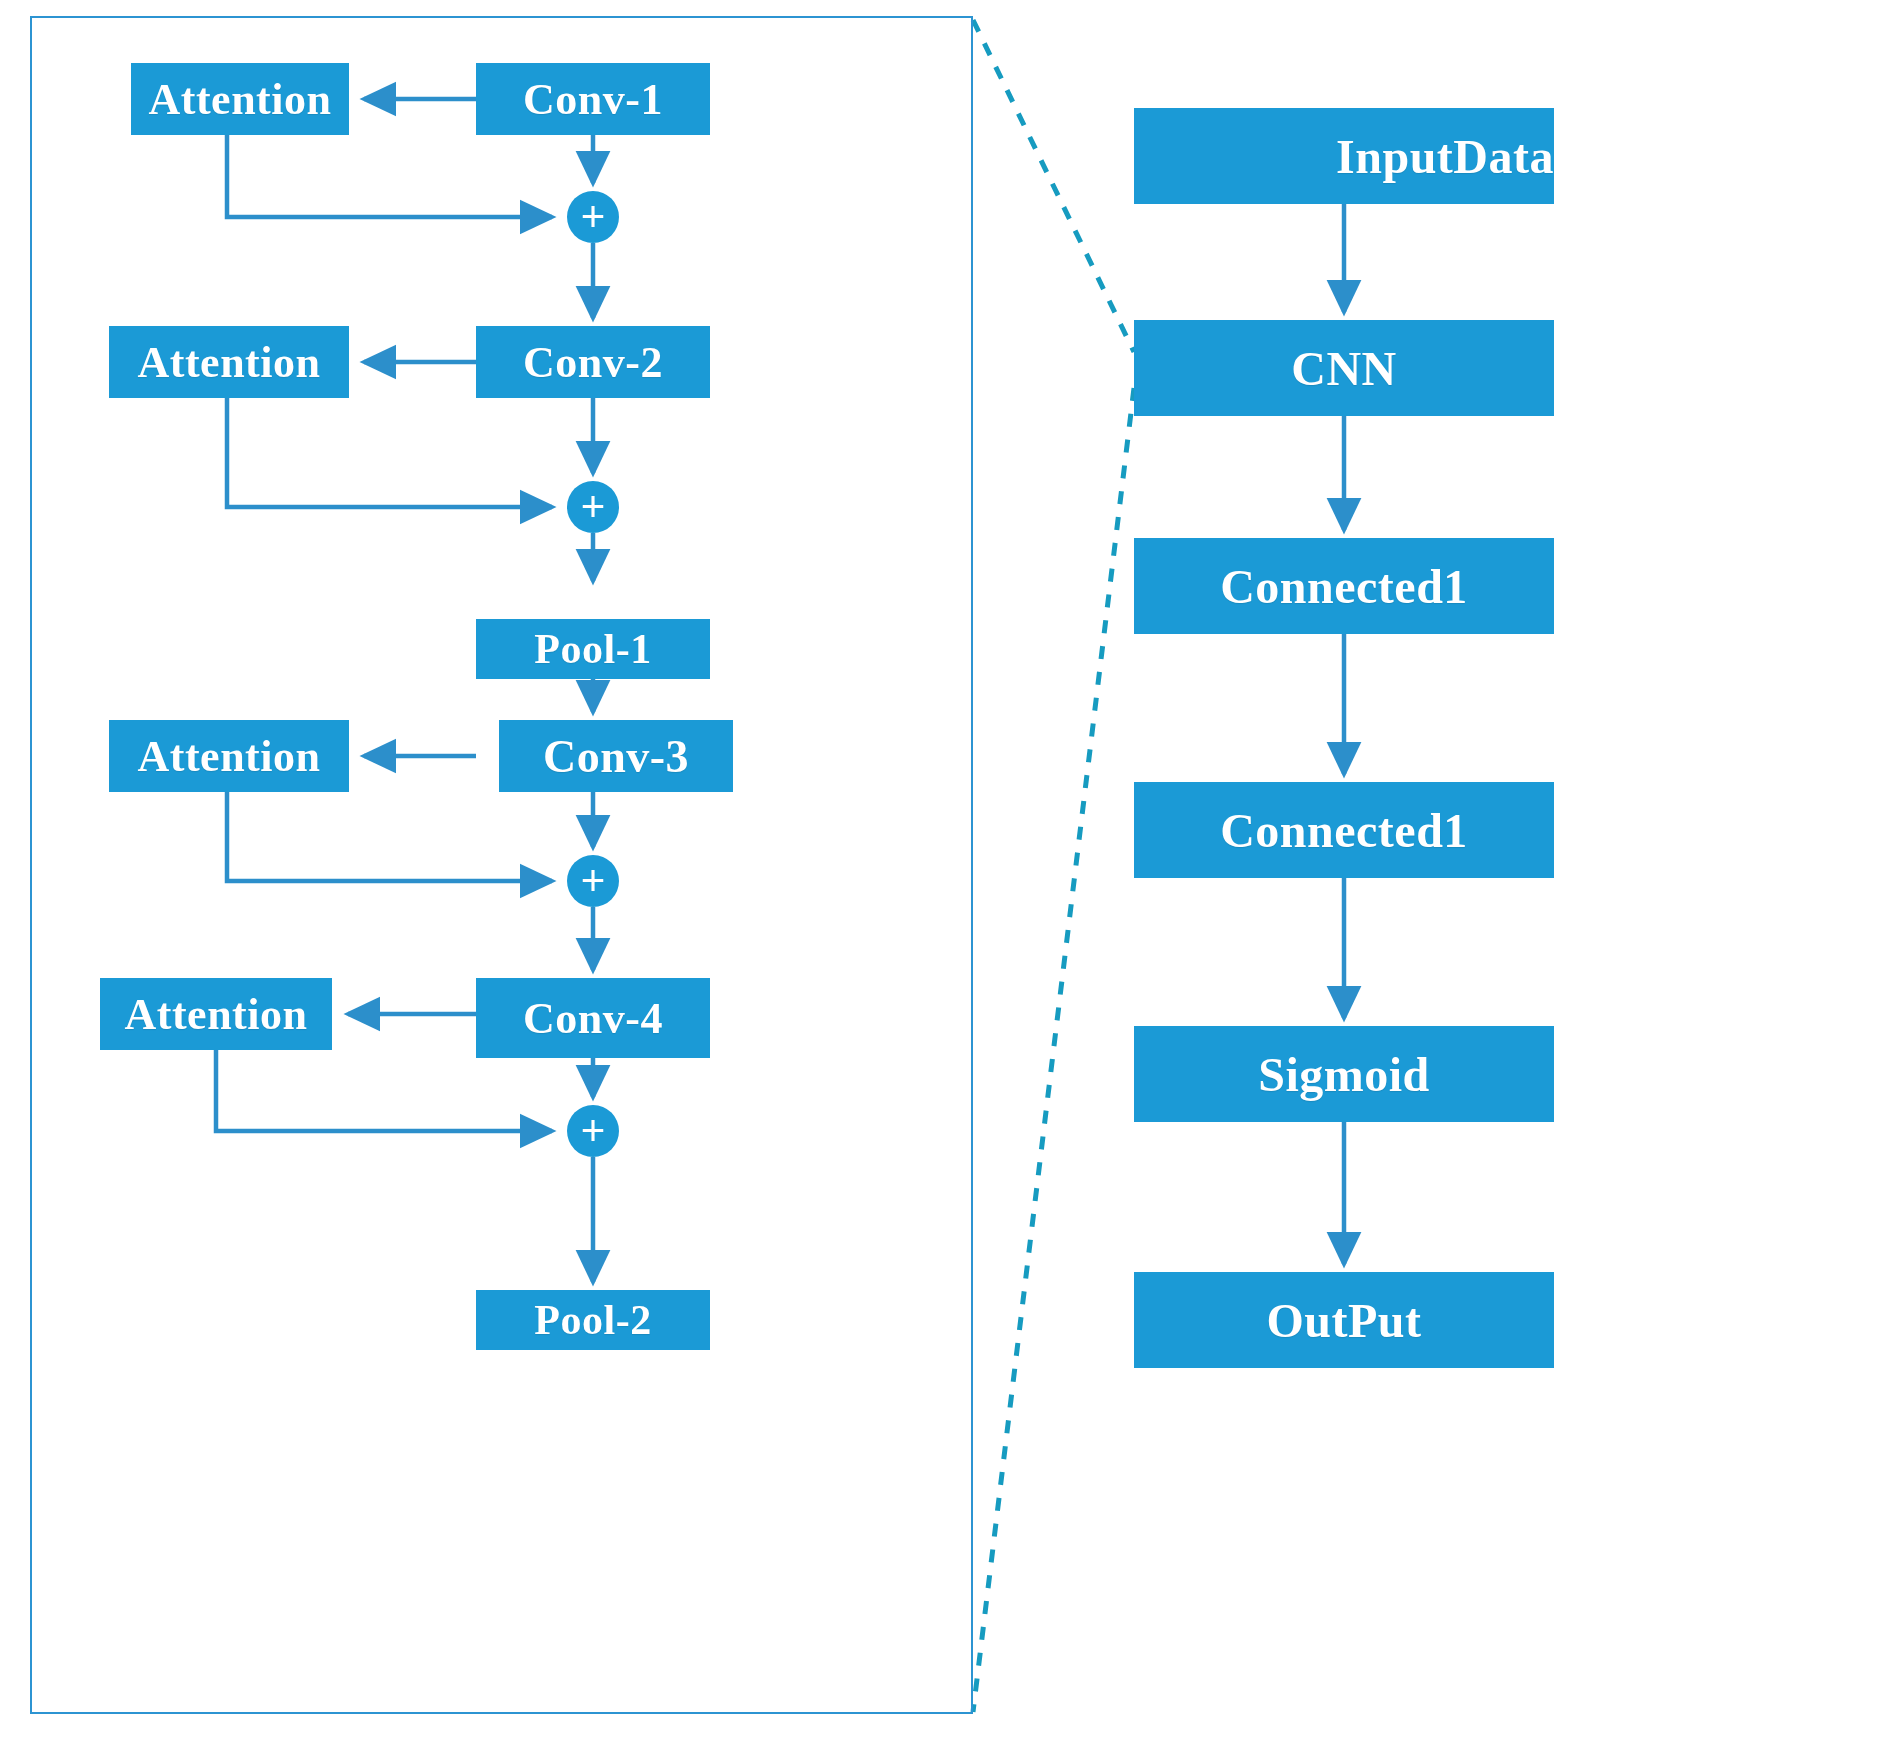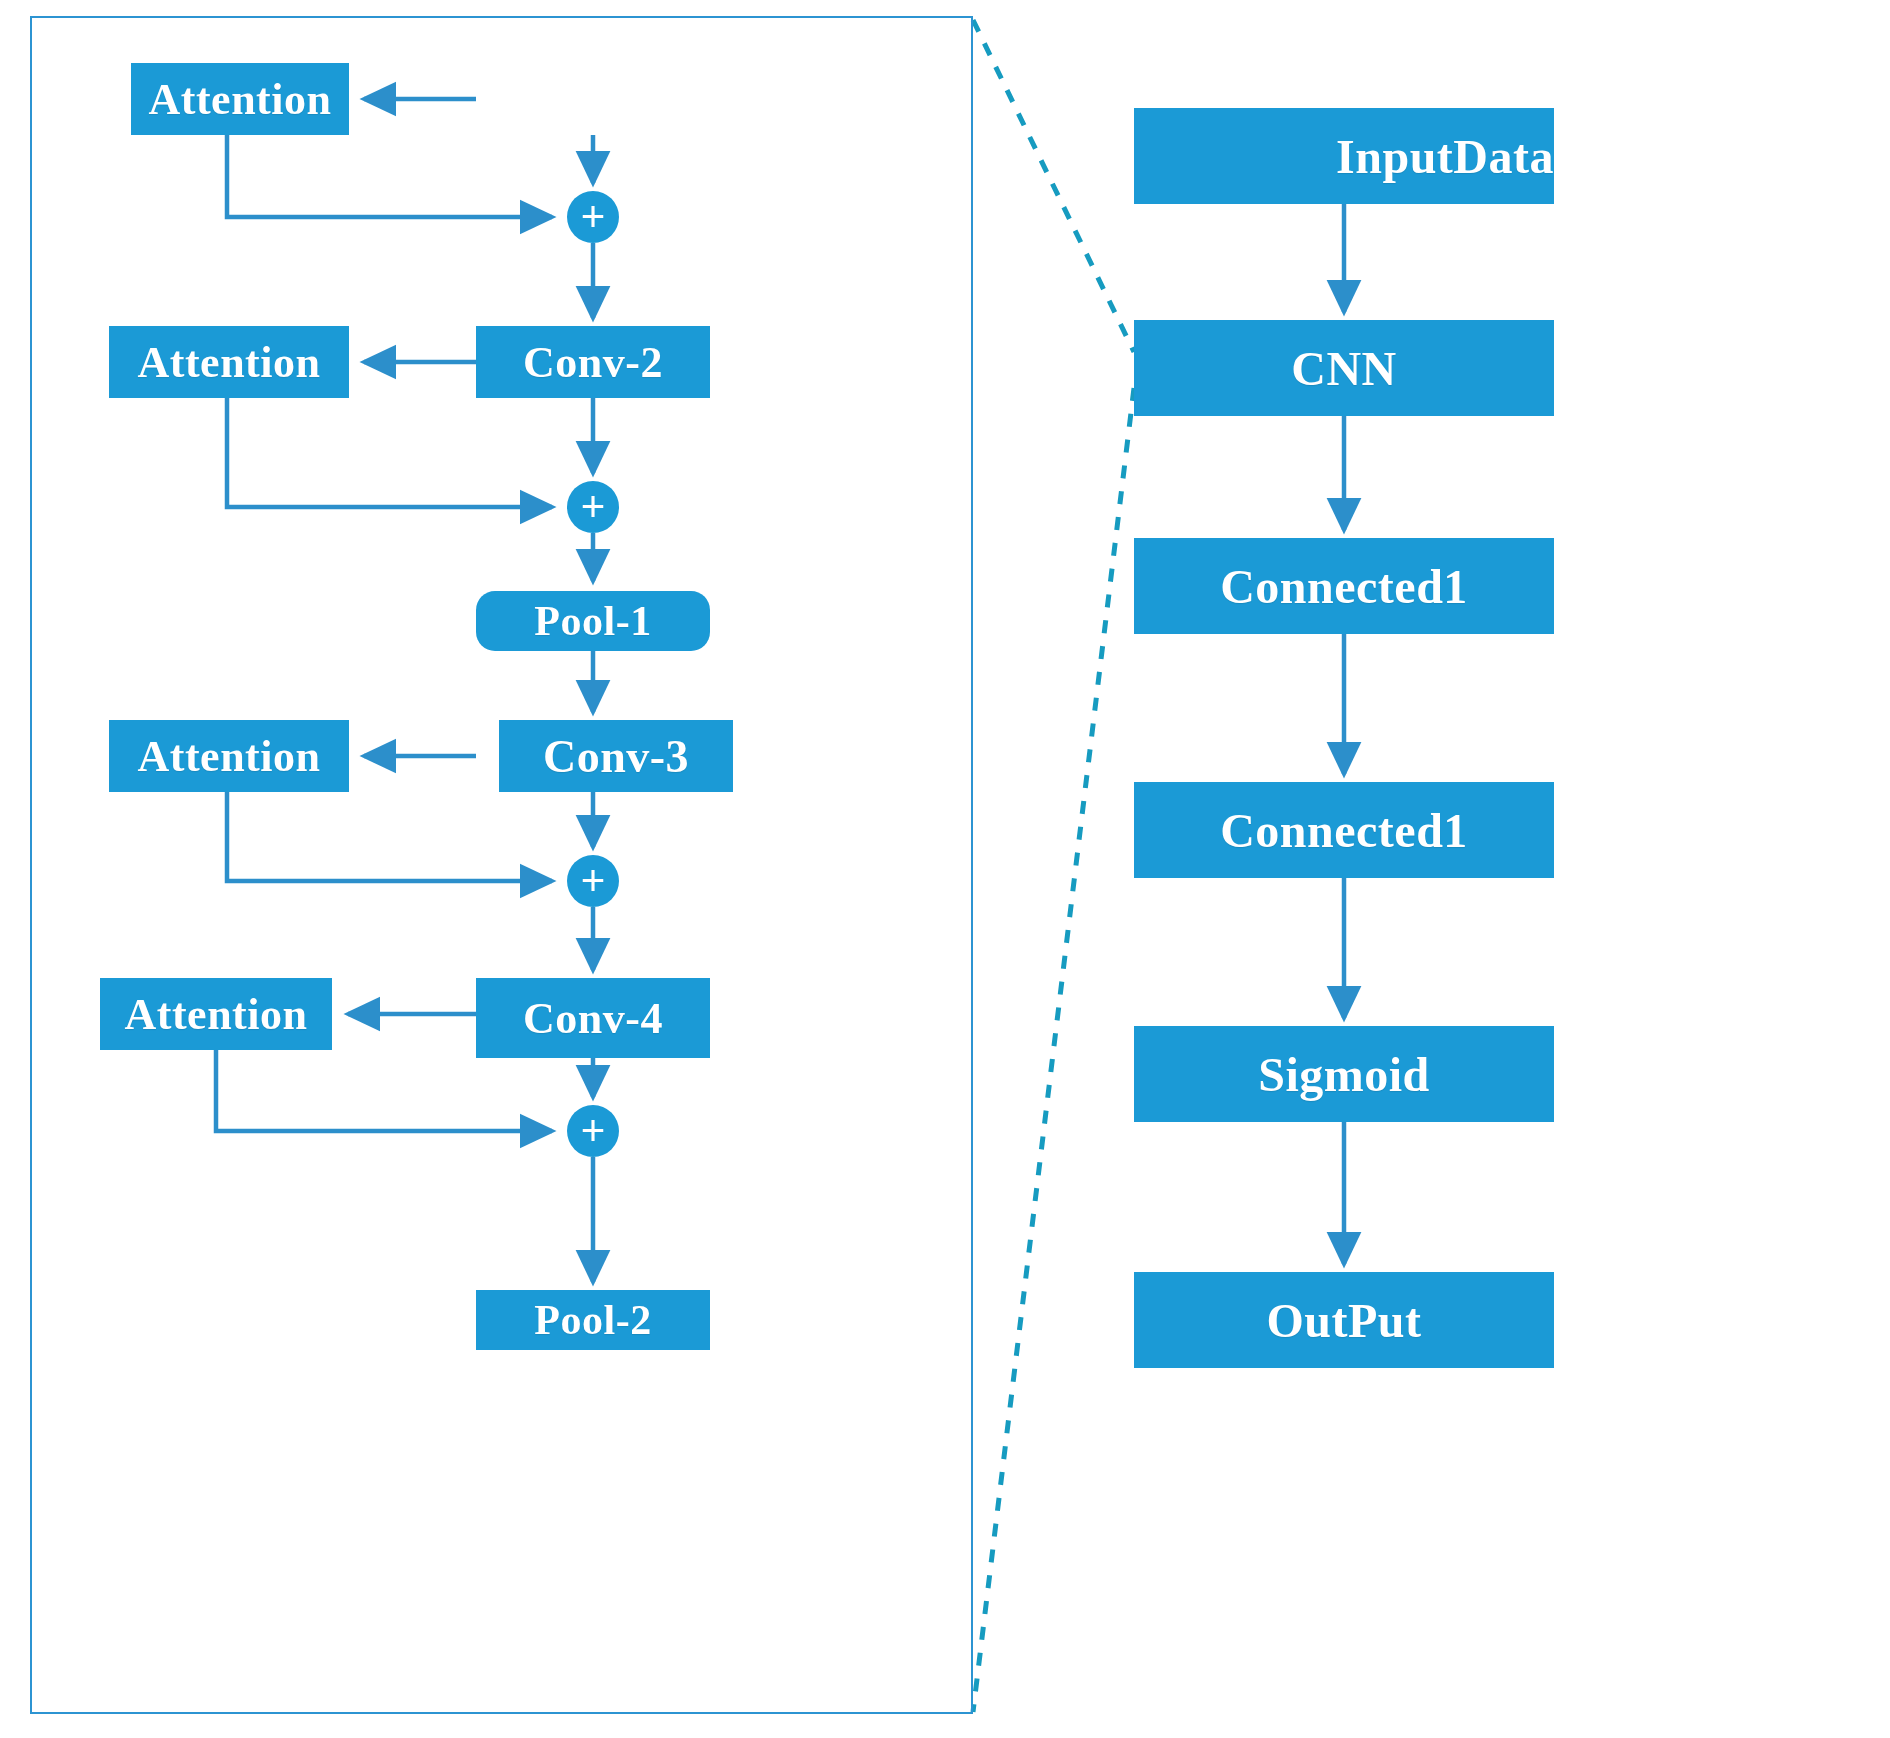--- a/index.html
+++ b/index.html
@@ -101,35 +101,38 @@
       <path d="M1336,878 L1336,1018" marker-end="url(#ah)"></path>
       <path d="M1336,1122 L1336,1264" marker-end="url(#ah)"></path>
     </g>
   </svg>
 
   <div class="outer-frame" style="left:22px;top:16px;width:943px;height:1698px;"></div>
 
   <div class="node" style="left:123px;top:63px;width:218px;height:72px;font-size:44px;">
     <span>Attention</span>
   </div>
+  <div class="node" style="left:468px;top:63px;width:234px;height:72px;font-size:44px;">
+    <span>Conv-1</span>
+  </div>
   <div class="plus" style="left:559px;top:191px;width:52px;height:52px;font-size:42px;line-height:1;">
     <span>+</span>
   </div>
 
   <div class="node" style="left:101px;top:326px;width:240px;height:72px;font-size:44px;">
     <span>Attention</span>
   </div>
   <div class="node" style="left:468px;top:326px;width:234px;height:72px;font-size:44px;">
     <span>Conv-2</span>
   </div>
   <div class="plus" style="left:559px;top:481px;width:52px;height:52px;font-size:42px;line-height:1;">
     <span>+</span>
   </div>
 
-  <div class="node" style="left:468px;top:591px;width:234px;height:60px;font-size:42px;border-radius:19px;">
+  <div class="node" style="left:468px;top:619px;width:234px;height:60px;font-size:42px;">
     <span>Pool-1</span>
   </div>
 
   <div class="node" style="left:101px;top:720px;width:240px;height:72px;font-size:44px;">
     <span>Attention</span>
   </div>
   <div class="node" style="left:491px;top:720px;width:234px;height:72px;font-size:46px;">
     <span>Conv-3</span>
   </div>
   <div class="plus" style="left:559px;top:855px;width:52px;height:52px;font-size:42px;line-height:1;">

